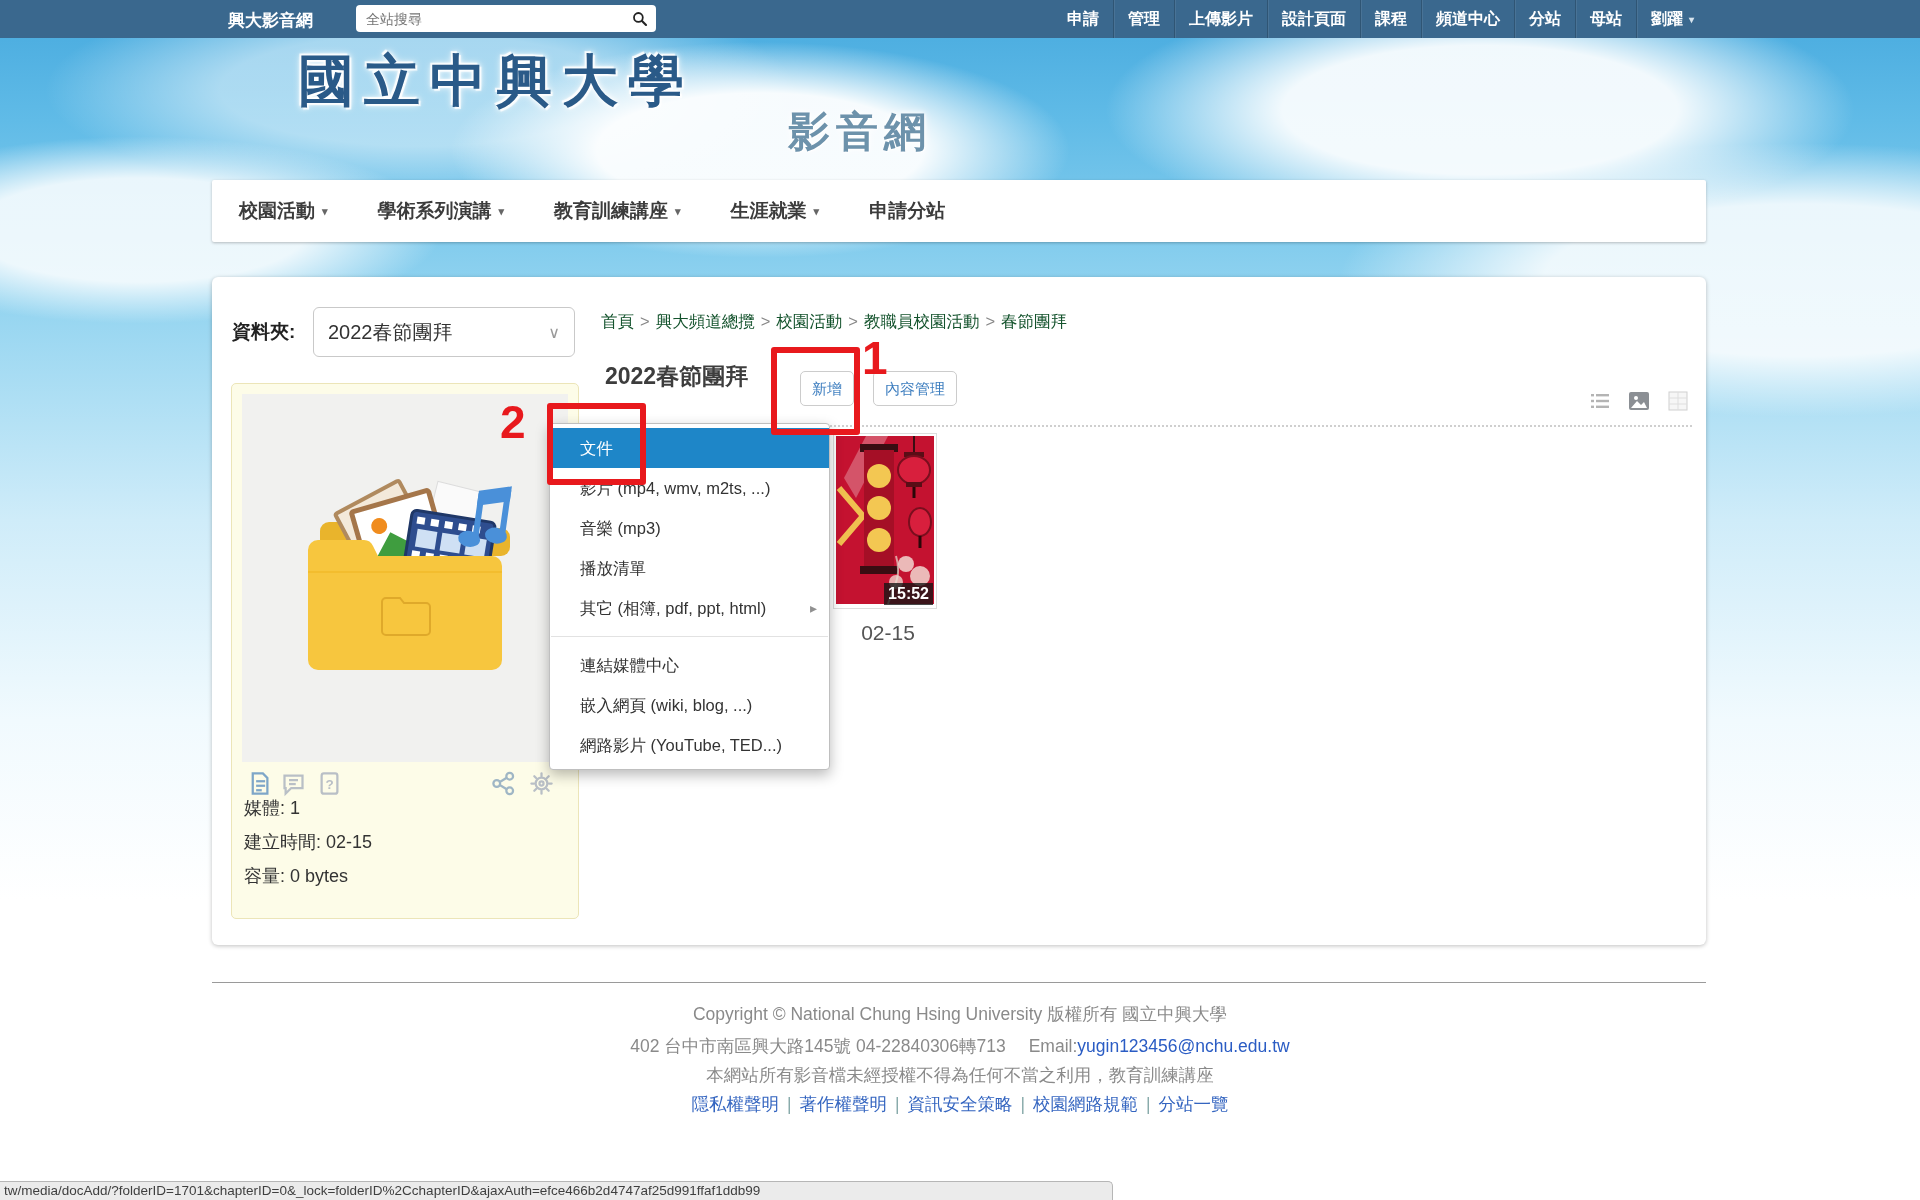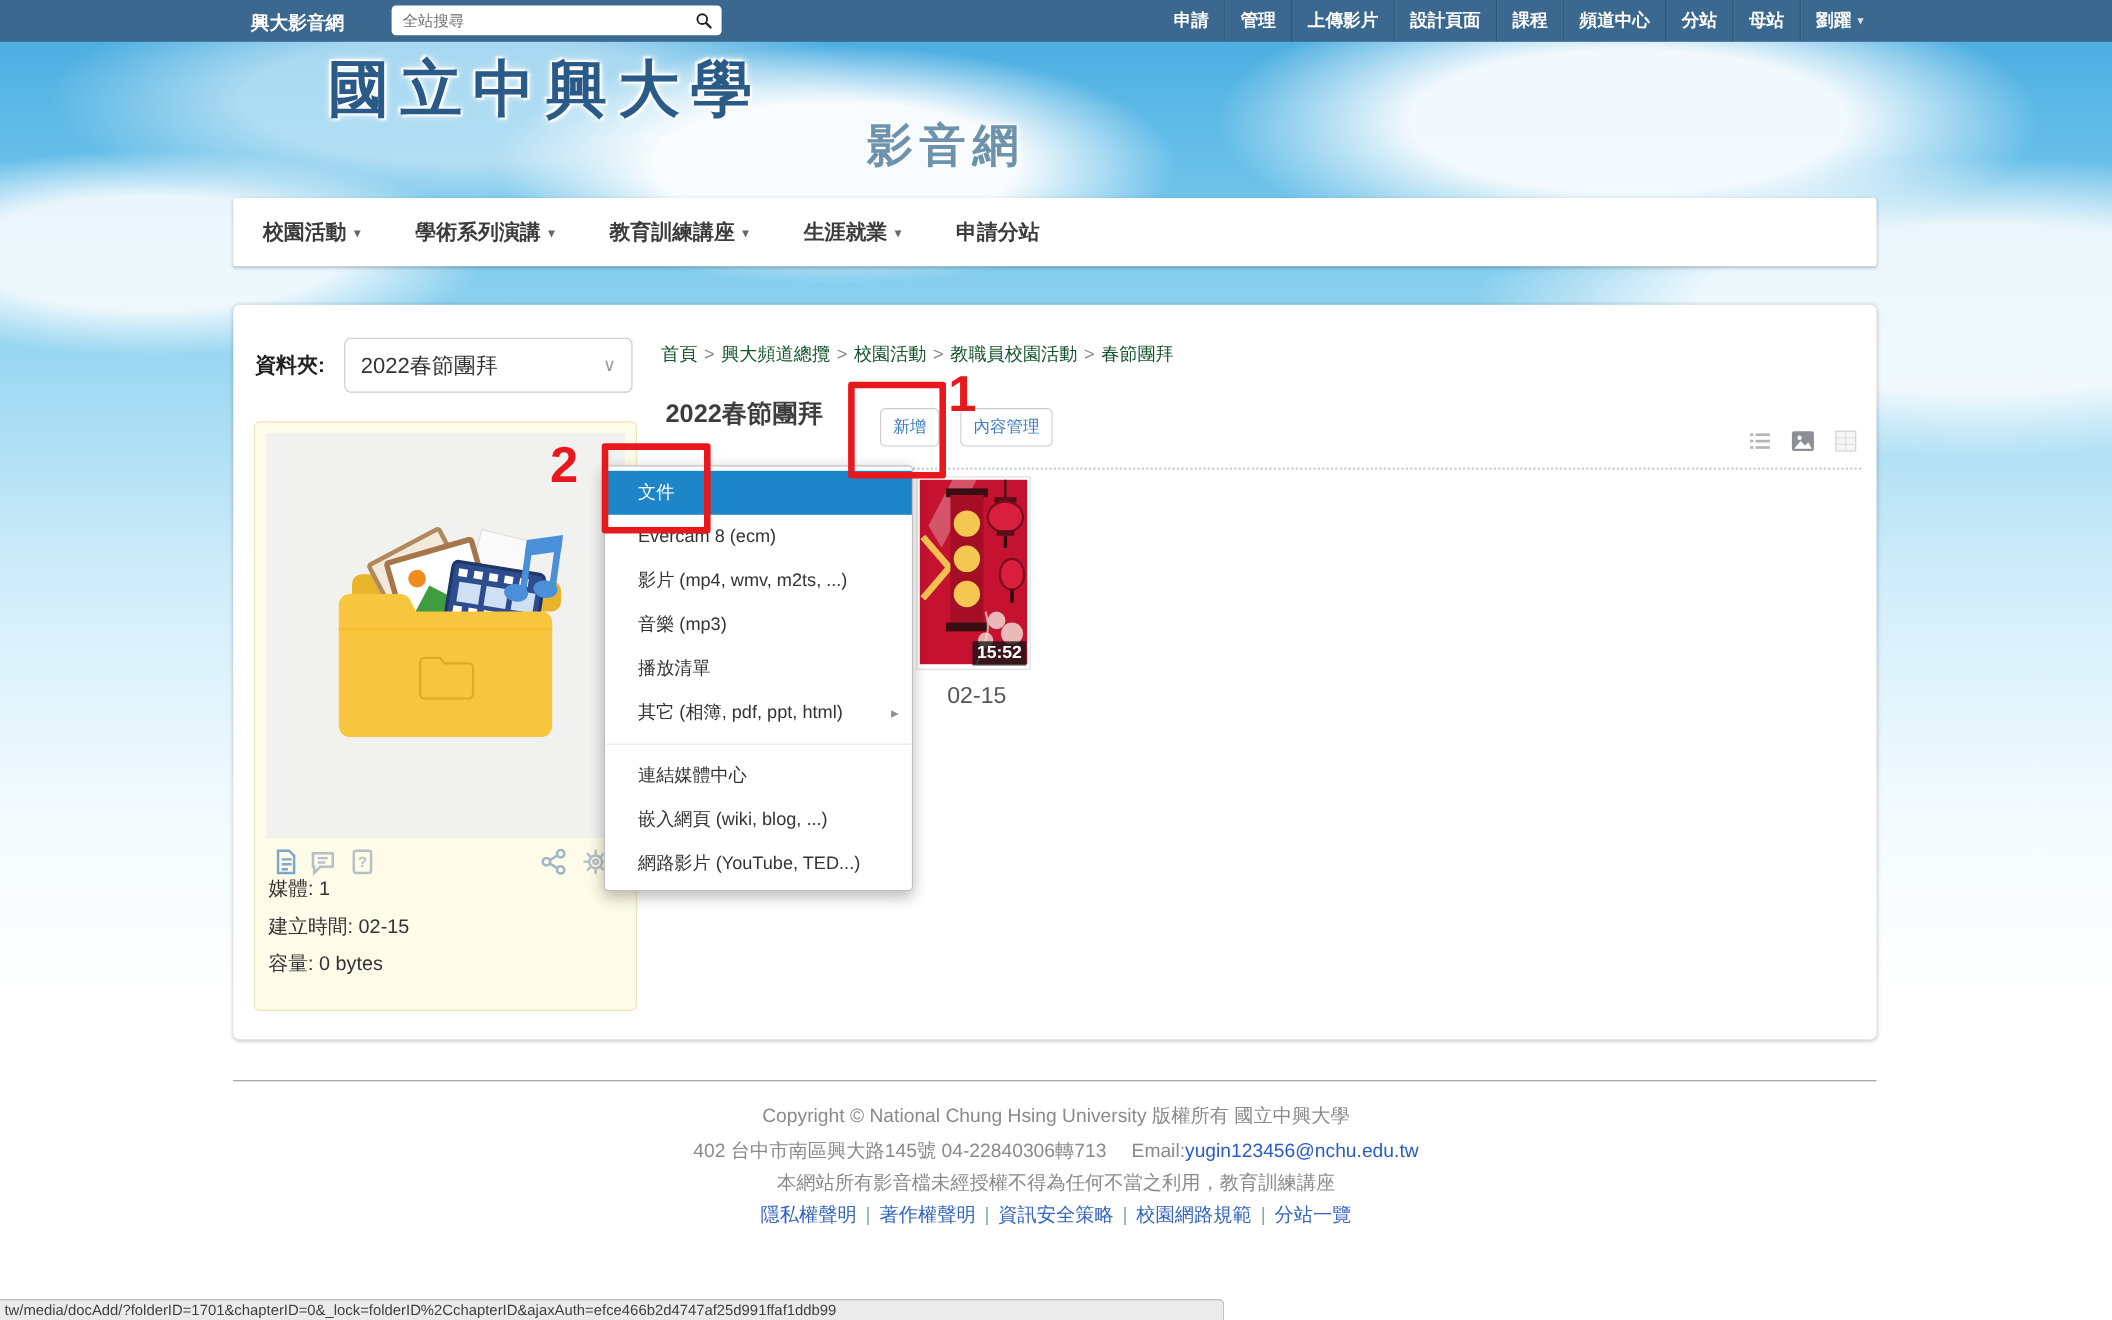--- a/index.html
+++ b/index.html
@@ -277,21 +277,20 @@
         <circle cx="84" cy="140" r="10" fill="#f2d7d0" opacity=".85"></circle>
         <circle cx="60" cy="146" r="7" fill="#f2d7d0" opacity=".8"></circle>
         <path d="M52 168 C58 150 66 140 60 120" stroke="#e8e0d2" stroke-width="2" fill="none" opacity=".7"></path>
       </svg>
       <div class="duration">15:52</div>
     </div>
     <div class="vdate">02-15</div>
 
     <div class="dropdown">
       <div class="ditem hl">文件</div>
-      <div class="ditem">Evercam 8 (ecm)</div>
       <div class="ditem">影片 (mp4, wmv, m2ts, ...)</div>
       <div class="ditem">音樂 (mp3)</div>
       <div class="ditem">播放清單</div>
       <div class="ditem"><span>其它 (相簿, pdf, ppt, html)</span><span class="darrow">▸</span></div>
       <div class="ddiv"></div>
       <div class="ditem">連結媒體中心</div>
       <div class="ditem">嵌入網頁 (wiki, blog, ...)</div>
       <div class="ditem">網路影片 (YouTube, TED...)</div>
     </div>
 

